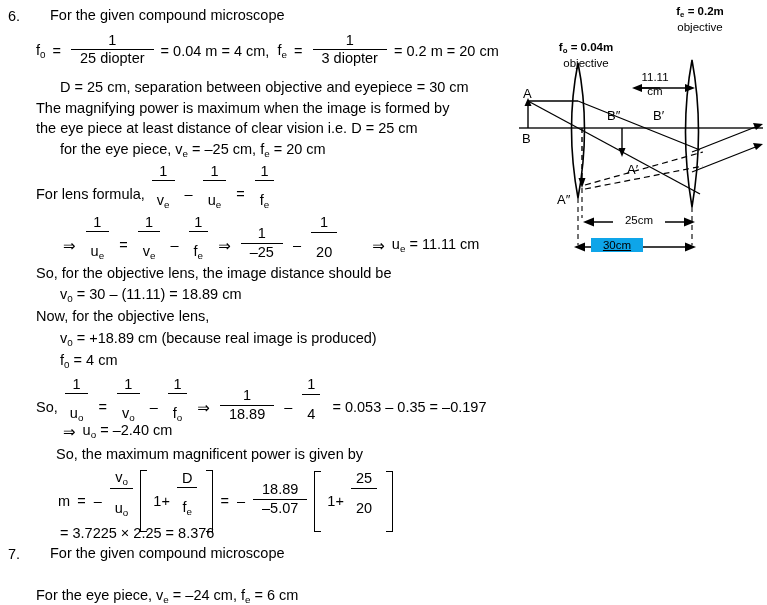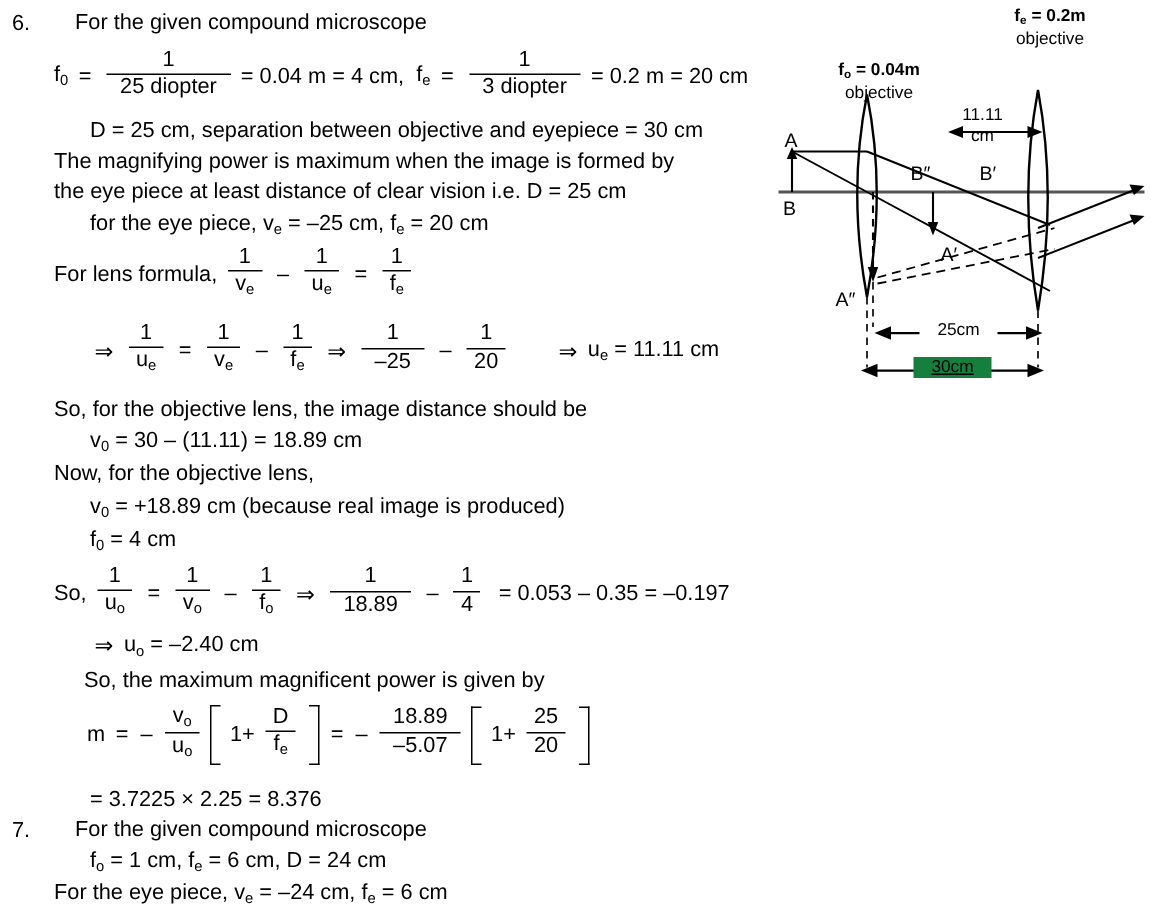--- a/index.html
+++ b/index.html
@@ -14,21 +14,21 @@
   .text-col{position:absolute;left:0;top:0;width:525px;height:605px;}
 
   .line{position:absolute;white-space:nowrap;font-size:14.5px;line-height:1;}
   .num{position:absolute;font-size:14.5px;}
   sub{font-size:0.68em;vertical-align:-0.28em;}
 
   
   .frac{display:inline-block;vertical-align:middle;text-align:center;
         position:relative;top:-0.15em;margin:0 3px;}
   .frac > .nu{display:block;padding:0 5px;font-size:14.5px;line-height:1.18;}
-  .frac > .de{display:block;padding:0 5px;font-size:14.5px;line-height:1.18;
+  .frac > .de{display:block;padding:11px 5px;font-size:14.5px;line-height:1.18;
               border-top:1.4px solid #000;}
   .frac.wide > .nu,.frac.wide > .de{padding:0 9px;}
 
   .eq{display:inline-block;vertical-align:middle;font-size:14.5px;}
   .op{display:inline-block;vertical-align:middle;font-size:14.5px;padding:0 3px;}
   .arrow{display:inline-block;vertical-align:middle;font-size:15px;padding:0 3px;}
 
   
   .brk{display:inline-block;vertical-align:middle;position:relative;
        padding:0 2px;}
@@ -212,23 +212,20 @@
           </span>
         </span>
       </span>
     </div>
 
     <div class="line" style="left:60px;top:526px;">= 3.7225 × 2.25 = 8.376</div>
 
     <div class="num" style="left:8px;top:546px;">7.</div>
     <div class="line" style="left:50px;top:546px;">For the given compound microscope</div>
 
-    <div class="line" style="left:60px;top:567px;">
-      <span>f</span><sub>o</sub><span> = 1 cm, f</span><sub>e</sub><span> = 6 cm, D = 24 cm</span>
-    </div>
 
     <div class="line" style="left:36px;top:588px;">
       <span>For the eye piece, v</span><sub>e</sub><span> = –24 cm, f</span><sub>e</sub><span> = 6 cm</span>
     </div>
   </div>
 
   <div class="diagram">
 
     <svg width="252" height="262" viewBox="0 0 252 262">
 
@@ -295,16 +292,16 @@
     </div>
 
     <div class="dlabel" style="left:8px;top:86px;font-size:13px;">A</div>
     <div class="dlabel" style="left:7px;top:131px;font-size:13px;">B</div>
     <div class="dlabel" style="left:92px;top:108px;font-size:13px;">B″</div>
     <div class="dlabel" style="left:138px;top:108px;font-size:13px;">B′</div>
     <div class="dlabel" style="left:112px;top:162px;font-size:13px;">A′</div>
     <div class="dlabel" style="left:42px;top:192px;font-size:13px;">A″</div>
 
     <div class="dlabel c" style="left:98px;top:213px;width:52px;background:#fff;">25cm</div>
-    <div class="dlabel c" style="left:94px;top:238px;width:52px;background:#15803d;text-decoration:underline;">30cm</div>
+    <div class="dlabel c" style="left:76px;top:238px;width:52px;background:#0ea5e9;text-decoration:underline;">30cm</div>
   </div>
 
 </div>
 
 </body></html>

